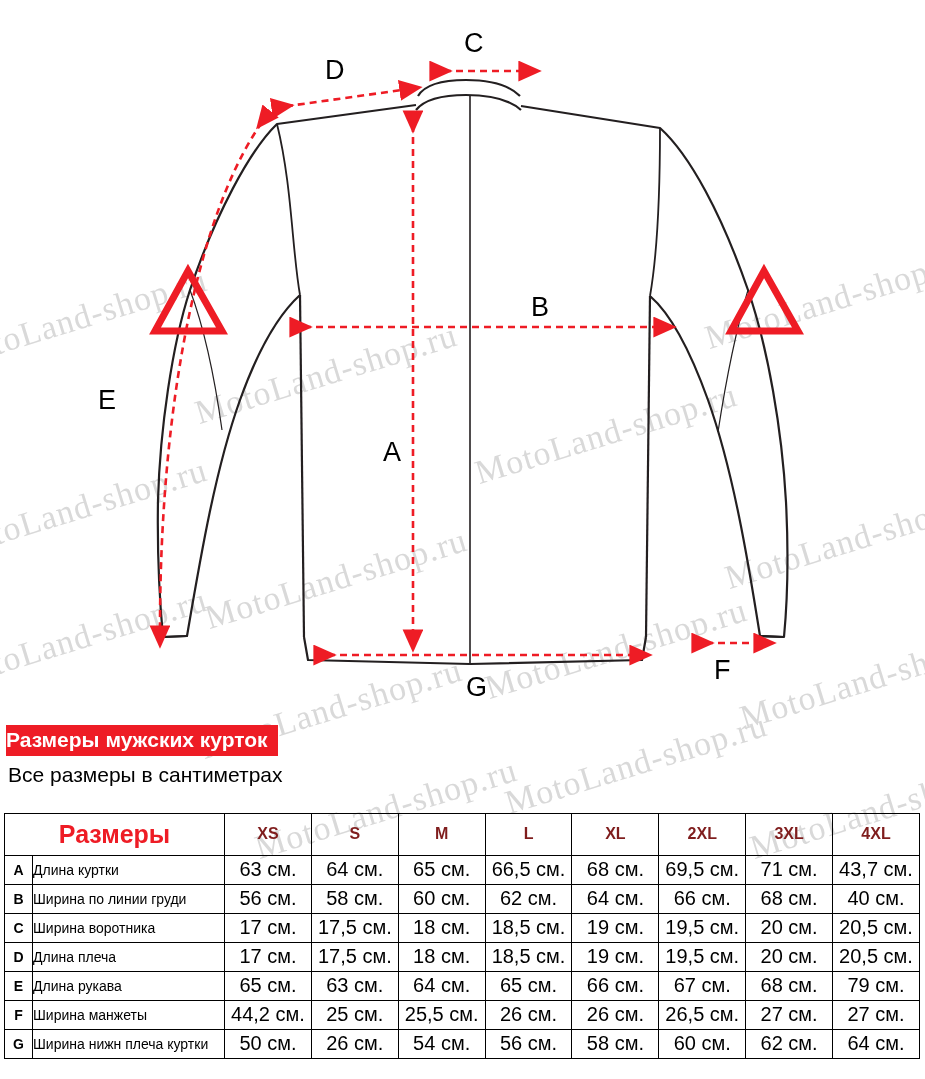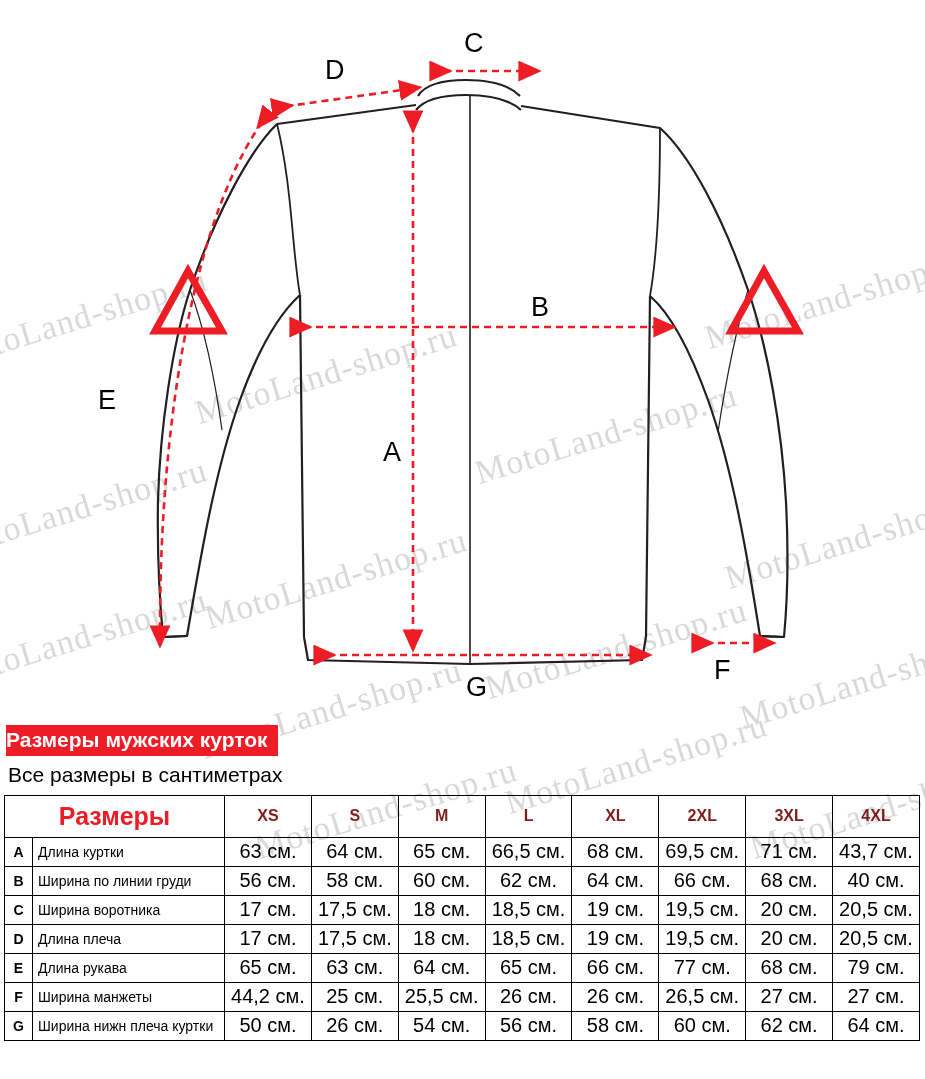--- a/index.html
+++ b/index.html
@@ -52,21 +52,21 @@
   }
   .subtitle{
     margin-left:8px;
     margin-top:7px;
     font-size:21px;
     color:#000;
   }
   table{
     border-collapse:collapse;
     margin-left:4px;
-    margin-top:8px;
+    margin-top:26px;
     width:916px;
     table-layout:fixed;
   }
   table, th, td{
     border:1px solid #000;
   }
   th,td{
     text-align:center;
     font-size:15px;
     padding:2px 0 3px 0;
@@ -84,21 +84,20 @@
     font-size:16px;
     font-weight:bold;
   }
   td.code{
     font-weight:bold;
     font-size:14px;
     width:28px;
   }
   td.name{
     text-align:left;
-    padding-left:5px;
     font-size:14px;
     width:190px;
   }
   td.val{font-size:20px;}
   col.c-code{width:28px;}
   col.c-name{width:192px;}
   col.c-size{width:auto;}
 </style>
 </head>
 <body>
@@ -274,21 +273,21 @@
         <td class="val">20,5 см.</td>
       </tr>
       <tr>
         <td class="code">E</td>
         <td class="name">Длина рукава</td>
         <td class="val">65 см.</td>
         <td class="val">63 см.</td>
         <td class="val">64 см.</td>
         <td class="val">65 см.</td>
         <td class="val">66 см.</td>
-        <td class="val">77 см.</td>
+        <td class="val">67 см.</td>
         <td class="val">68 см.</td>
         <td class="val">79 см.</td>
       </tr>
       <tr>
         <td class="code">F</td>
         <td class="name">Ширина манжеты</td>
         <td class="val">44,2 см.</td>
         <td class="val">25 см.</td>
         <td class="val">25,5 см.</td>
         <td class="val">26 см.</td>

